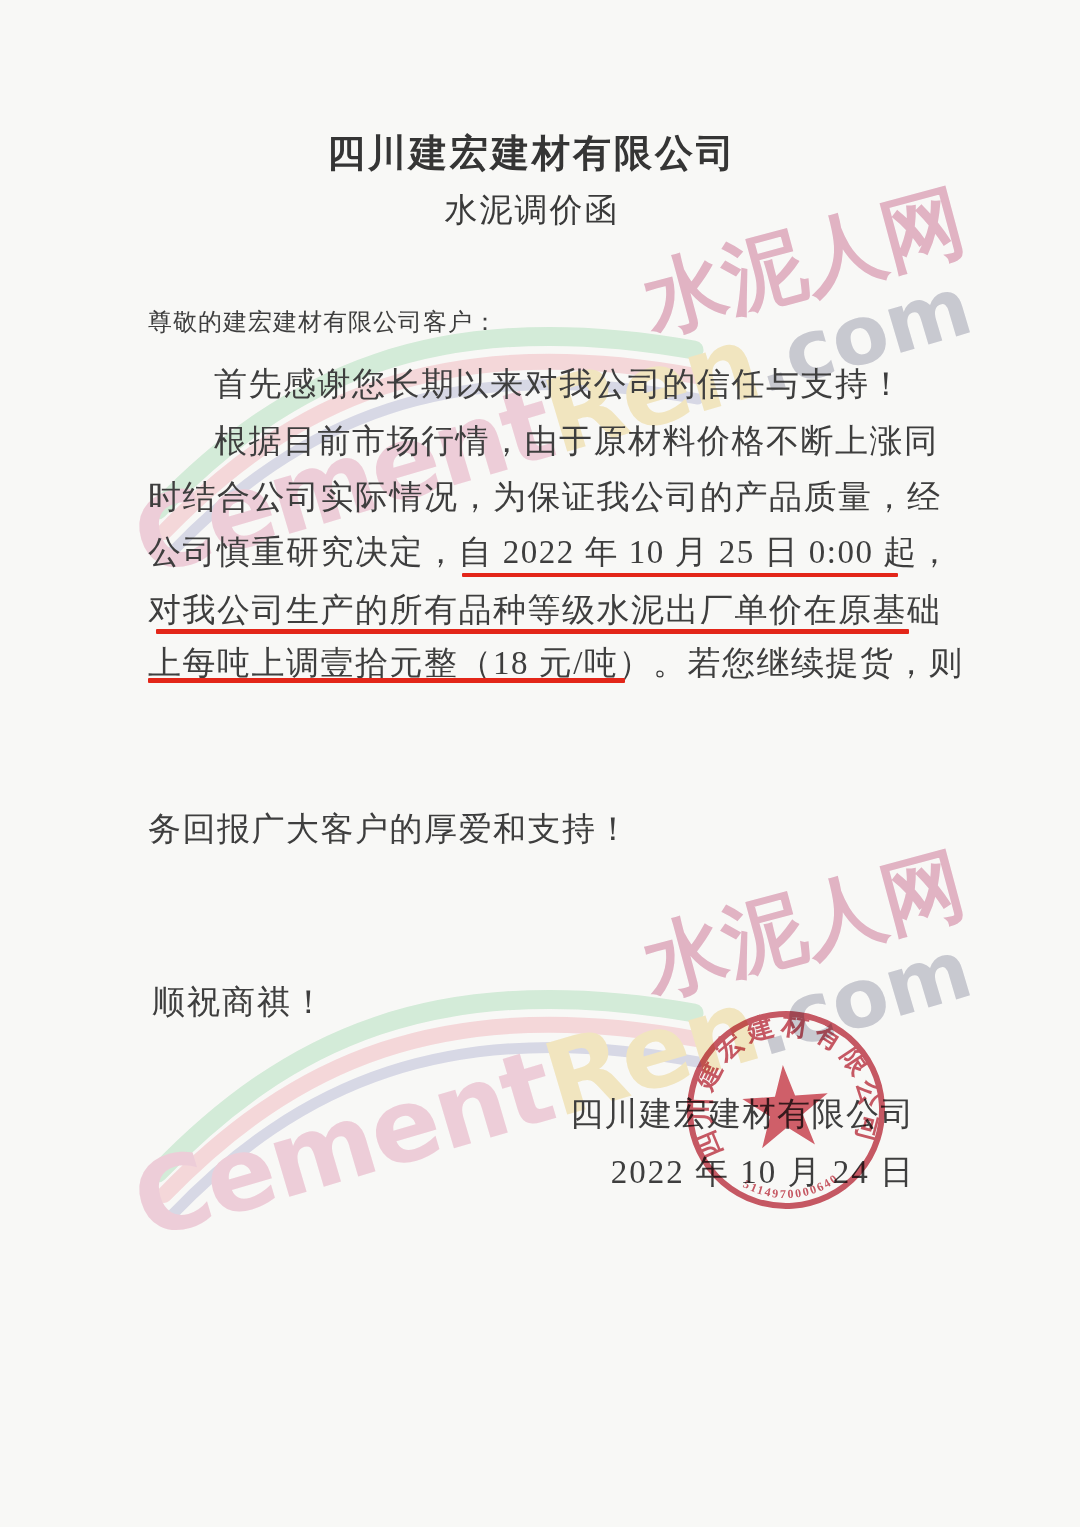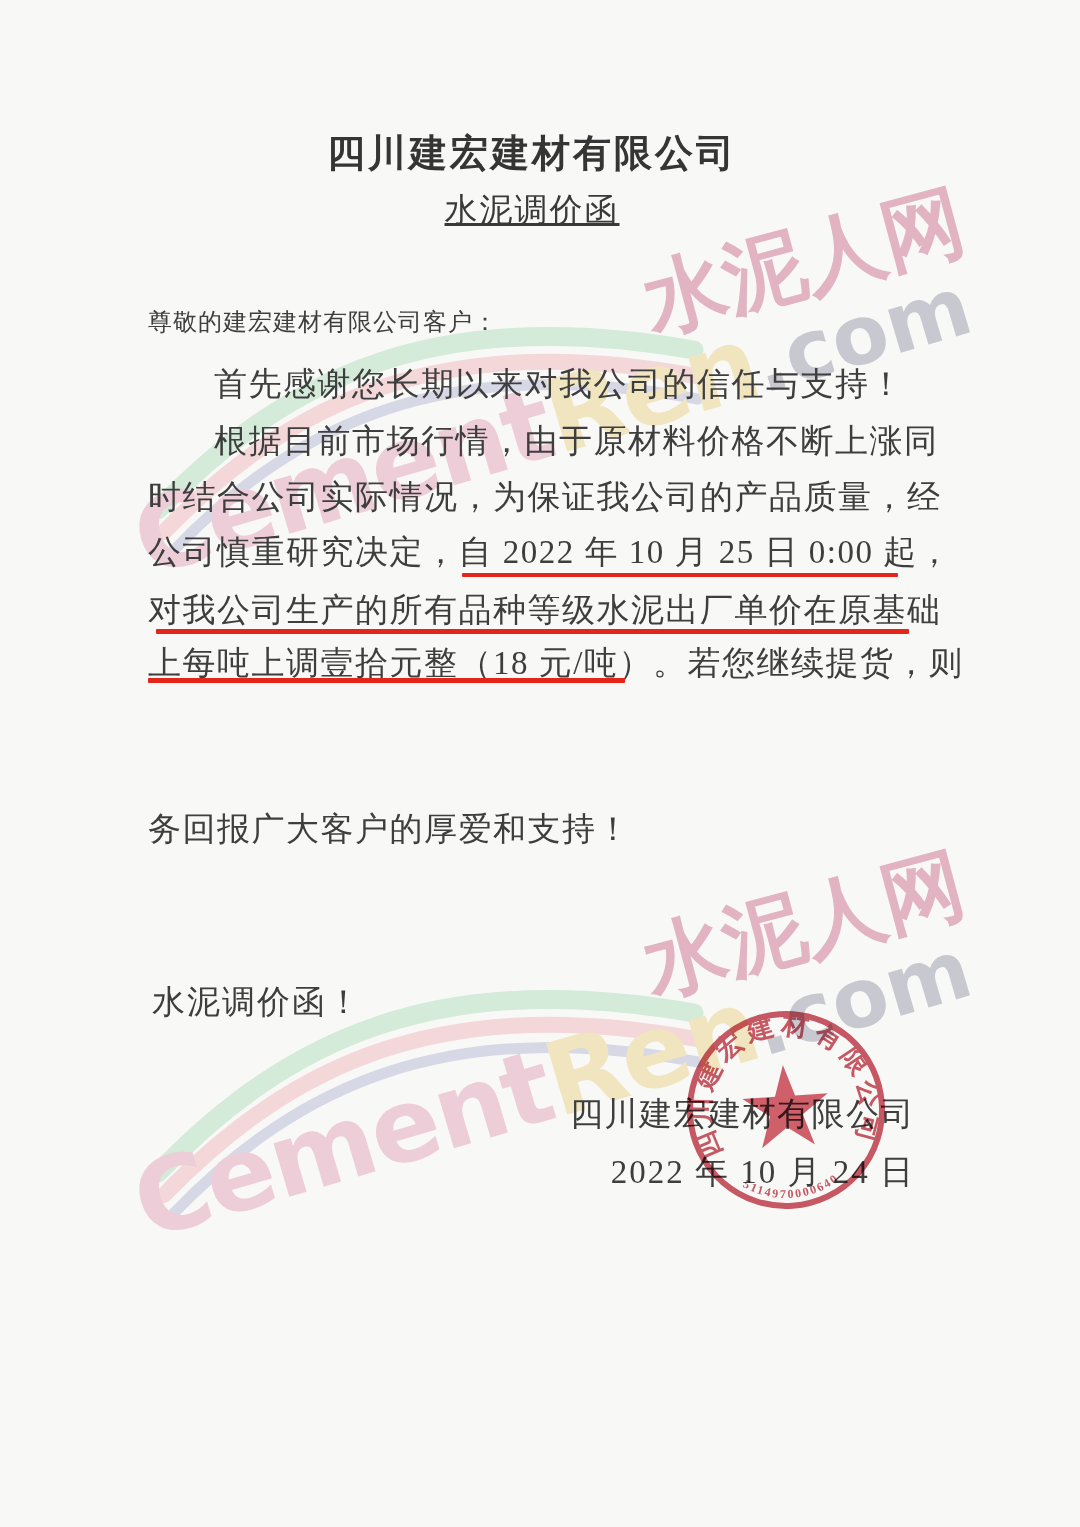--- a/index.html
+++ b/index.html
@@ -28,21 +28,21 @@
   .wm-cn{
     position:absolute;left:660px;top:248px;
     transform:rotate(-15deg);transform-origin:0 100%;
     font-family:"Liberation Serif","DejaVu Serif",serif;
     font-weight:900;font-size:82px;color:#dda7bb;white-space:nowrap;
   }
   
   .doc-title{position:absolute;left:0;top:128px;width:1064px;text-align:center;
     font-size:38px;font-weight:bold;letter-spacing:3px;color:#353535;z-index:2;}
   .doc-subtitle{position:absolute;left:0;top:188px;width:1064px;text-align:center;
-    font-size:33px;letter-spacing:2px;color:#3a3a3a;z-index:2;text-decoration:underline;}
+    font-size:33px;letter-spacing:2px;color:#3a3a3a;z-index:2;}
   .salutation{position:absolute;left:148px;top:306px;font-size:24px;letter-spacing:1px;z-index:2;}
   .bl{position:absolute;left:148px;width:800px;font-size:33px;letter-spacing:1.5px;
       white-space:nowrap;z-index:2;}
   .bl.indent{padding-left:66px;}
   .closing{position:absolute;left:152px;top:980px;font-size:33px;letter-spacing:2px;z-index:2;}
   .sig-company{position:absolute;right:165px;top:1092px;font-size:33px;letter-spacing:1.5px;z-index:2;}
   .sig-date{position:absolute;right:165px;top:1150px;font-size:33px;letter-spacing:2px;z-index:2;}
   
   .redline{position:absolute;background:#e32619;z-index:3;border-radius:1px;}
   .u1{left:462px;top:573px;width:436px;height:4px;}
@@ -92,21 +92,21 @@
   <div class="bl" style="top:475px">时结合公司实际情况，为保证我公司的产品质量，经</div>
   <div class="bl" style="top:530px">公司慎重研究决定，自 2022 年 10 月 25 日 0:00 起，</div>
   <div class="bl" style="top:588px">对我公司生产的所有品种等级水泥出厂单价在原基础</div>
   <div class="bl" style="top:641px">上每吨上调壹拾元整（18 元/吨）。若您继续提货，则</div>
   <div class="bl" style="top:807px">务回报广大客户的厚爱和支持！</div>
 
   <div class="redline u1"></div>
   <div class="redline u2"></div>
   <div class="redline u3"></div>
 
-  <div class="closing">水泥调价函！</div>
+  <div class="closing">顺祝商祺！</div>
   <div class="sig-company">四川建宏建材有限公司</div>
   <div class="sig-date">2022 年 10 月 24 日</div>
 
   <svg class="seal" width="220" height="220" viewBox="0 0 220 220">
     <circle cx="110" cy="110" r="96" fill="none" stroke="#c4414f" stroke-width="6"></circle>
     <polygon fill="#cf4a57" points="110,65 120.1,96.1 152.8,96.1 126.4,115.3 136.5,146.4 110,127.2 83.5,146.4 93.6,115.3 67.2,96.1 99.9,96.1"></polygon>
     <defs>
       <path id="sealTopArc" d="M 56.3,163.7 A 76,76 0 1 1 163.7,163.7" fill="none"></path>
       <path id="sealBottomArc" d="M 59.5,182.1 A 88,88 0 0 0 160.5,182.1" fill="none"></path>
     </defs>

